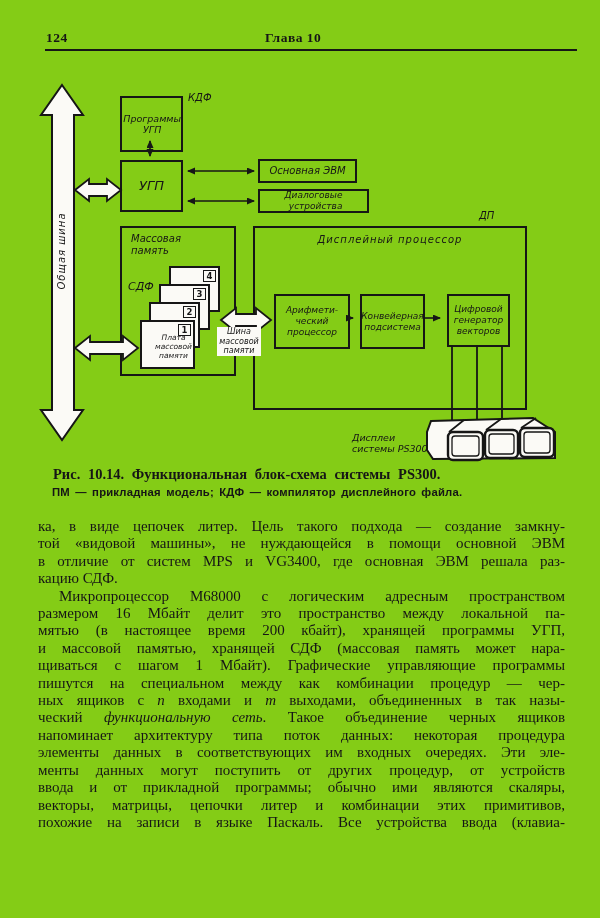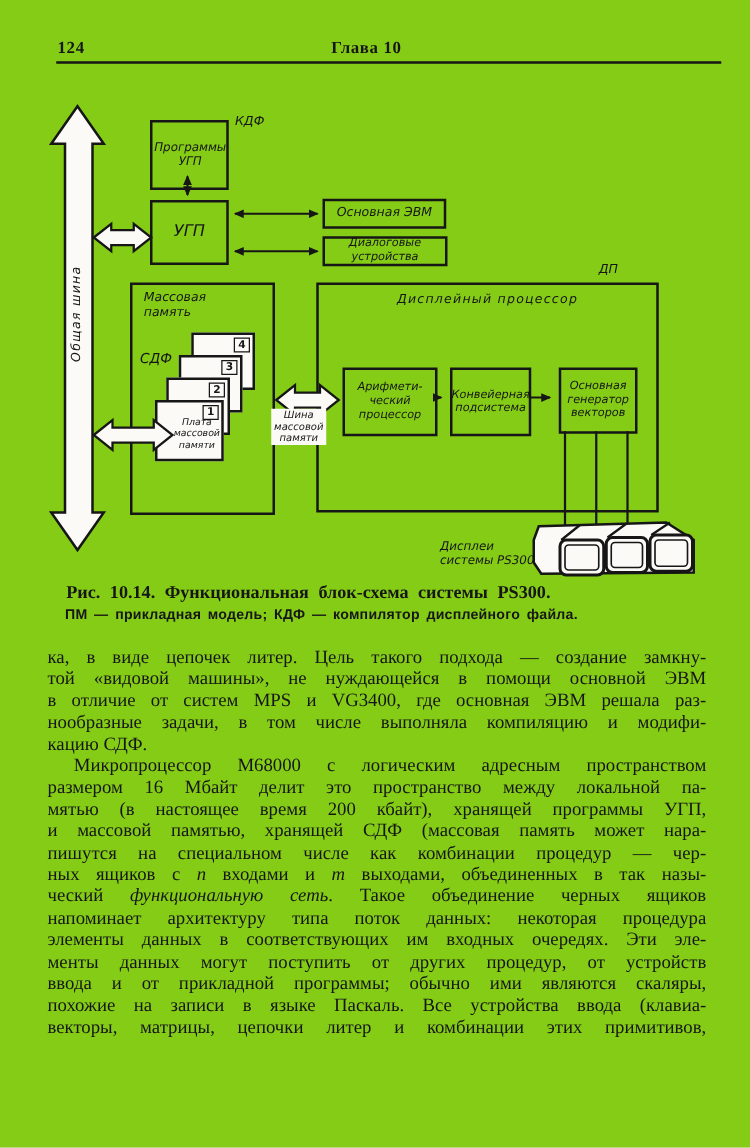--- a/index.html
+++ b/index.html
@@ -54,26 +54,26 @@
     </div>
 
     <div class="box" style="left:120px; top:80px; width:63px; height:52px;">
       <div class="lbl" style="font-size:13px;">УГП</div>
     </div>
 
     <div class="box" style="left:258px; top:79px; width:99px; height:24px;">
       <div class="lbl" style="font-size:10px;">Основная ЭВМ</div>
     </div>
 
-    <div class="box" style="left:258px; top:109px; width:100px; height:24px;">
+    <div class="box" style="left:258px; top:109px; width:111px; height:24px;text-align:right;">
       <div class="lbl" style="font-size:9px;">Диалоговые
 устройства</div>
     </div>
 
-    <div class="box" style="left:104px; top:146px; width:116px; height:186px; justify-content:flex-start; align-items:flex-start;text-decoration:underline;">
+    <div class="box" style="left:120px; top:146px; width:116px; height:150px; justify-content:flex-start; align-items:flex-start;text-decoration:underline;">
       <div class="lbl" style="position:absolute; left:9px; top:5px; font-size:10px; text-align:left;">Массовая
 память</div>
       <div class="lbl" style="position:absolute; left:6px; top:52px; font-size:11px;">СДФ</div>
 
       <div class="stackbox" style="left:47px; top:38px; width:51px; height:46px;">
         <div class="tab">4</div>
       </div>
       <div class="stackbox" style="left:37px; top:56px; width:51px; height:46px;">
         <div class="tab">3</div>
       </div>
@@ -94,21 +94,21 @@
       <div class="box" style="left:19px; top:66px; width:76px; height:55px;">
         <div class="lbl" style="font-size:9px;">Арифмети-
 ческий
 процессор</div>
       </div>
       <div class="box" style="left:105px; top:66px; width:65px; height:55px;">
         <div class="lbl" style="font-size:9px;">Конвейерная
 подсистема</div>
       </div>
       <div class="box" style="left:192px; top:66px; width:63px; height:53px;">
-        <div class="lbl" style="font-size:9px;">Основная
+        <div class="lbl" style="font-size:9px;">Цифровой
 генератор
 векторов</div>
       </div>
     </div>
 
     <svg class="overlay" width="600" height="400" viewBox="0 0 600 400">
       <defs>
         <marker id="arr" orient="auto-start-reverse" markerUnits="userSpaceOnUse" markerWidth="9" markerHeight="8" refX="7" refY="3.5">
           <path d="M0,0 L8,3.5 L0,7 Z" fill="#161616"></path>
         </marker>
@@ -156,33 +156,33 @@
   </div>
 
   <div class="cap1">Рис. 10.14. Функциональная блок-схема системы PS300.</div>
   <div class="cap2">ПМ — прикладная модель; КДФ — компилятор дисплейного файла.</div>
 
   <div class="bodytext">
       <div class="para">
         <div class="line"><span>ка, в виде цепочек литер. Цель такого подхода — создание замкну-</span></div>
         <div class="line"><span>той «видовой машины», не нуждающейся в помощи основной ЭВМ</span></div>
         <div class="line"><span>в отличие от систем MPS и VG3400, где основная ЭВМ решала раз-</span></div>
-        <div class="line"><span>нообразные задачи, в том числе выполняла компиляцию и модифи-</span></div>
         <div class="line endline"><span>кацию СДФ.</span></div>
       </div>
       <div class="para">
         <div class="line indent"><span>Микропроцессор М68000 с логическим адресным пространством</span></div>
         <div class="line"><span>размером 16 Мбайт делит это пространство между локальной па-</span></div>
         <div class="line"><span>мятью (в настоящее время 200 кбайт), хранящей программы УГП,</span></div>
         <div class="line"><span>и массовой памятью, хранящей СДФ (массовая память может нара-</span></div>
-        <div class="line"><span>пишутся на специальном числе как комбинации процедур — чер-</span></div>
+        <div class="line"><span>щиваться с шагом 1 Мбайт). Графические управляющие программы</span></div>
+        <div class="line"><span>пишутся на специальном между как комбинации процедур — чер-</span></div>
         <div class="line"><span>ных ящиков с </span><i>n</i><span> входами и </span><i>m</i><span> выходами, объединенных в так назы-</span></div>
         <div class="line"><span>ческий </span><i>функциональную сеть</i><span>. Такое объединение черных ящиков</span></div>
         <div class="line"><span>напоминает архитектуру типа поток данных: некоторая процедура</span></div>
         <div class="line"><span>элементы данных в соответствующих им входных очередях. Эти эле-</span></div>
         <div class="line"><span>менты данных могут поступить от других процедур, от устройств</span></div>
         <div class="line"><span>ввода и от прикладной программы; обычно ими являются скаляры,</span></div>
+        <div class="line"><span>векторы, матрицы, цепочки литер и комбинации этих примитивов,</span></div>
         <div class="line"><span>похожие на записи в языке Паскаль. Все устройства ввода (клавиа-</span></div>
-        <div class="line"><span>векторы, матрицы, цепочки литер и комбинации этих примитивов,</span></div>
       </div>
     </div>
 
 </div>
 
 </body></html>

